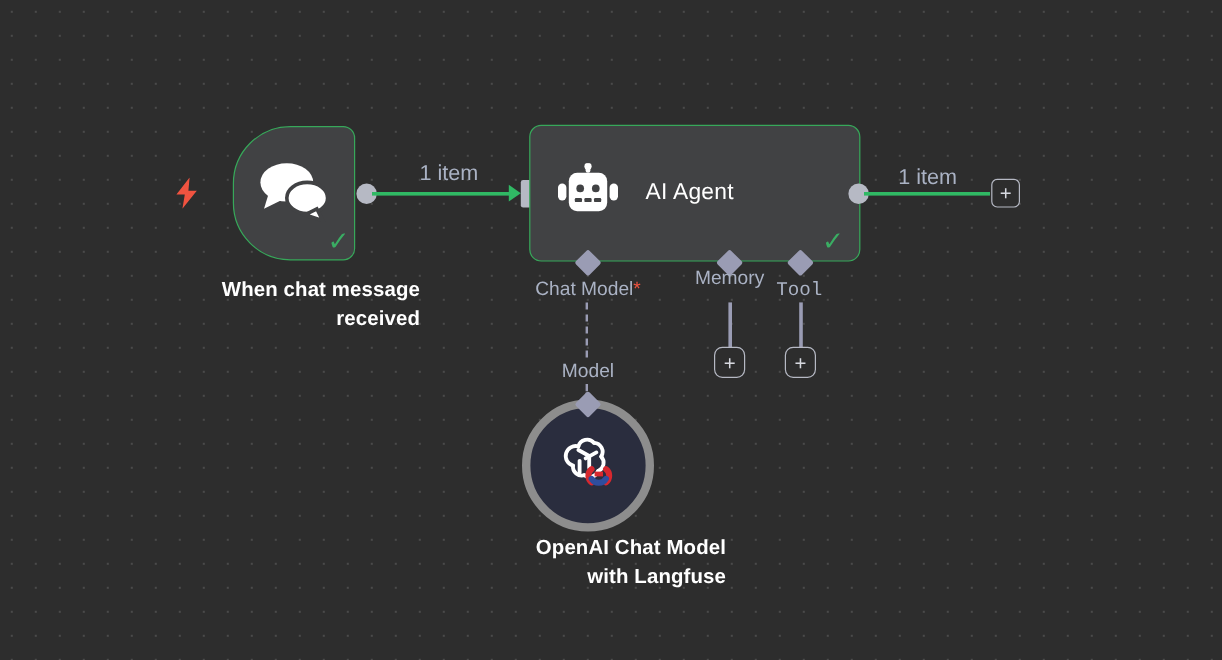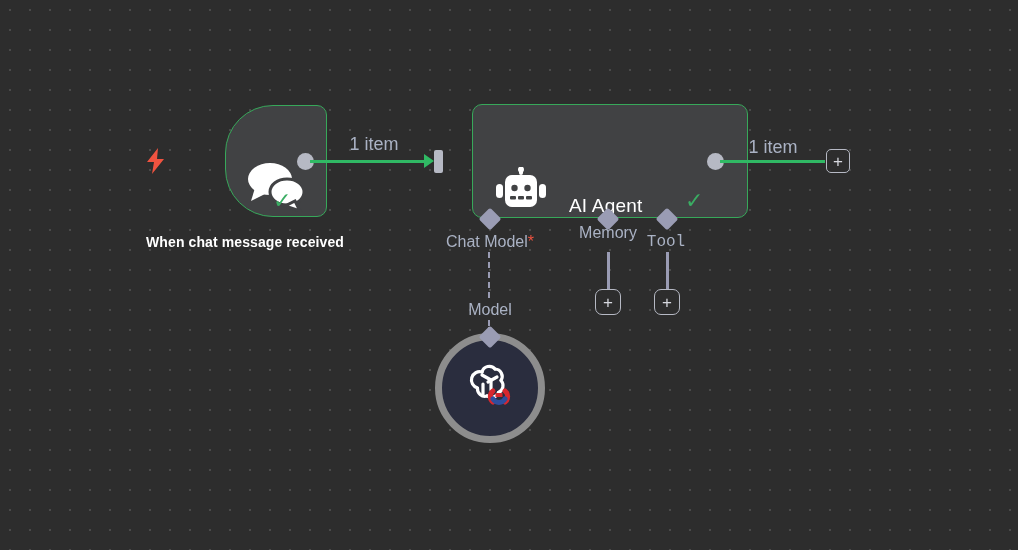--- a/index.html
+++ b/index.html
@@ -21,22 +21,21 @@
     -webkit-font-smoothing: antialiased;
   }
 
   
   .node {
     position: absolute;
     box-sizing: border-box;
     background: #414244;
     border: 1.5px solid #37a85a;
     display: flex;
-    align-items: flex-end;
-    margin-left: 31px;
+    align-items: center;
   }
 
   .node-trigger {
     left: 194px;
     top: 105px;
     width: 102px;
     height: 112px;
     border-radius: 48px 10px 10px 48px;
     justify-content: center;
   }
@@ -46,24 +45,24 @@
     top: 104px;
     width: 276px;
     height: 114px;
     border-radius: 10px;
     padding-left: 22px;
     gap: 22px;
   }
 
   .node-title {
     position: absolute;
-    text-align: center;
+    text-align: right;
     color: #ffffff;
     font-weight: bold;
-    font-size: 14px;
+    font-size: 17px;
     line-height: 24px;
     letter-spacing: 0.1px;
   }
   .title-trigger { left: 140px; top: 230px; width: 210px; }
   .title-openai  { left: 375px; top: 445px; width: 230px; }
 
   .agent-label {
     color: #ffffff;
     font-size: 19px;
     letter-spacing: 0.2px;
@@ -275,14 +274,18 @@
         </g>
         <g>
           <path d="M31 33 a7 7 0 0 0 0 11" fill="none" stroke="#d7282f" stroke-width="5" stroke-linecap="round"></path>
           <path d="M43 33 a7 7 0 0 1 0 11" fill="none" stroke="#d7282f" stroke-width="5" stroke-linecap="round"></path>
           <path d="M31 41 a7 7 0 0 0 12 0" fill="none" stroke="#2f4e9e" stroke-width="5" stroke-linecap="round"></path>
           <rect x="33.5" y="35" width="7" height="4" fill="#d7282f"></rect>
         </g>
       </svg>
     </span>
   </div>
+  <div class="node-title title-openai">
+    <div>OpenAI Chat Model</div>
+    <div>with Langfuse</div>
+  </div>
 
 </div>
 
 </body></html>

